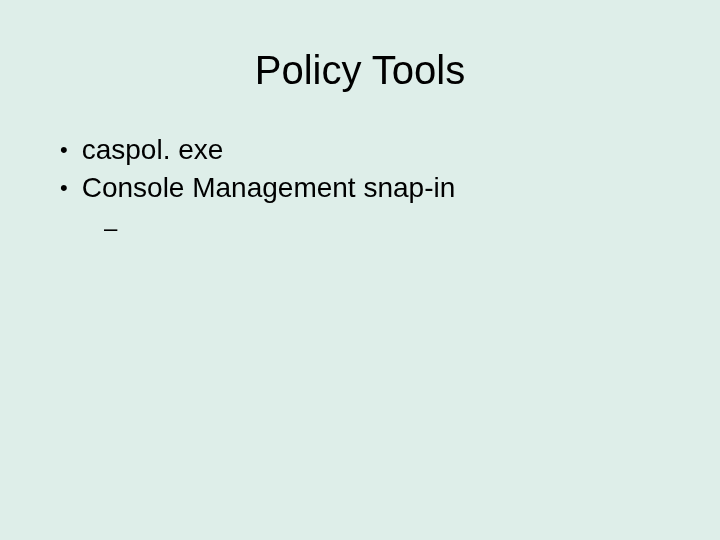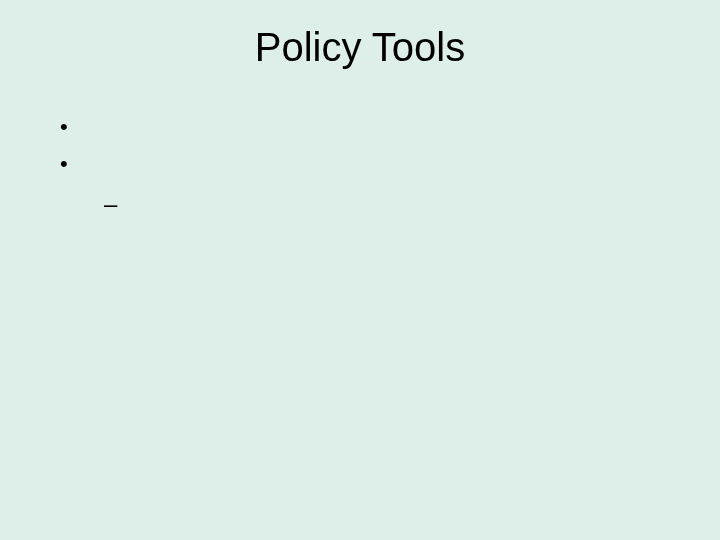--- a/index.html
+++ b/index.html
@@ -11,21 +11,21 @@
       width: 720px;
       height: 540px;
       background-color: #deeee9;
       font-family: Arial, Helvetica, sans-serif;
       color: #000;
       overflow: hidden;
     }
     .slide {
       width: 100%;
       height: 100%;
-      padding: 17px 48px;
+      padding: 40px 48px;
       border-radius: 12px;
     }
     .title {
       font-size: 40px;
       font-weight: normal;
       text-align: center;
       margin-top: 8px;
       margin-bottom: 38px;
     }
     .bullet-list {
@@ -59,23 +59,25 @@
     }
   </style>
 </head>
 <body>
 
 <div class="slide">
   <h1 class="title">Policy Tools</h1>
   <ul class="bullet-list">
     <li class="bullet-item">
       <span class="bullet-marker">•</span>
+      <span>caspol. exe</span>
     </li>
     <li class="bullet-item">
       <span class="bullet-marker">•</span>
+      <span>Console Management snap-in</span>
     </li>
   </ul>
   <ul class="sub-list">
     <li class="sub-item">
       <span class="sub-marker">–</span>
     </li>
   </ul>
 </div>
 
 </body></html>

